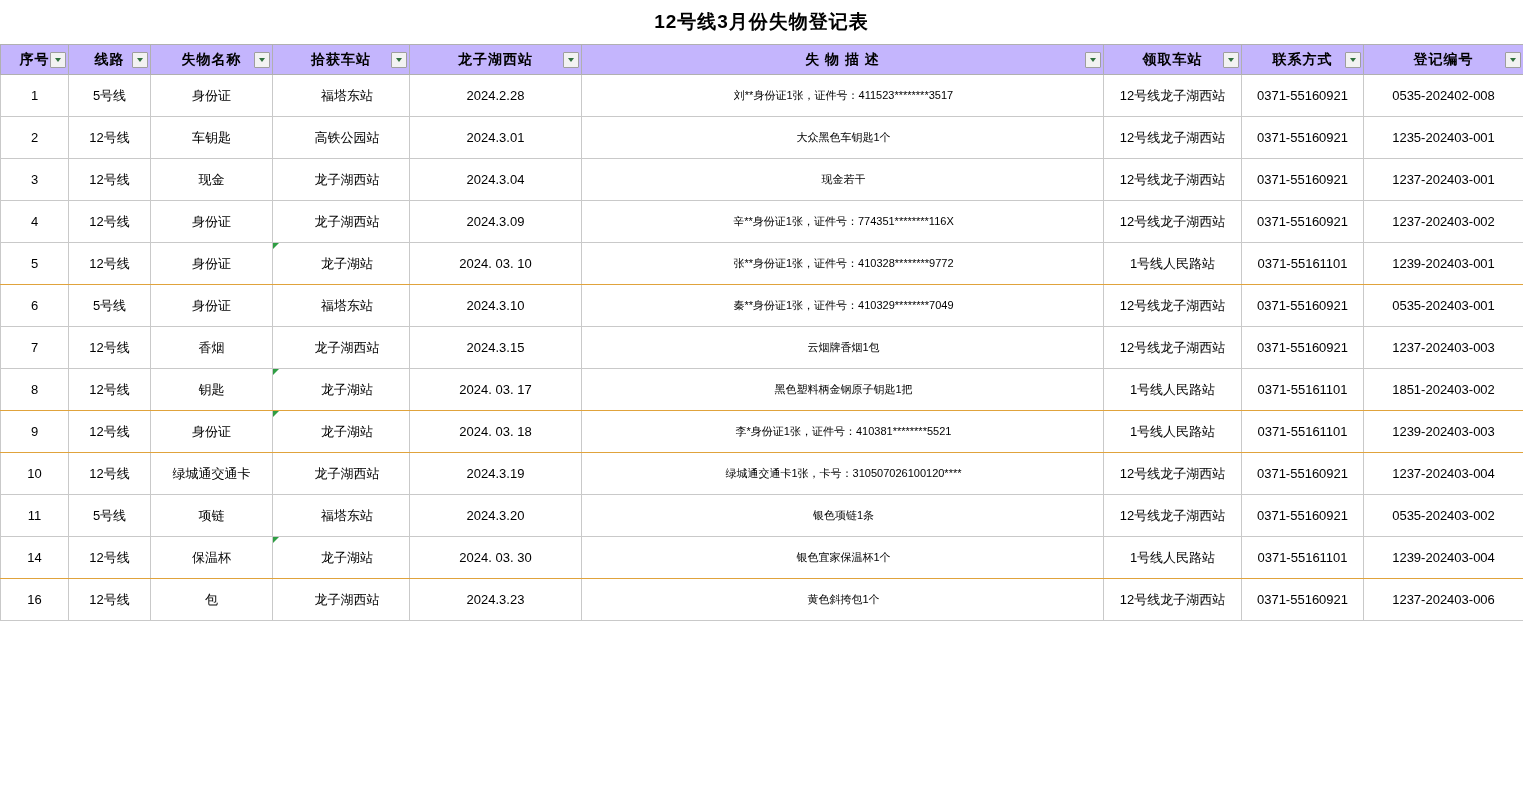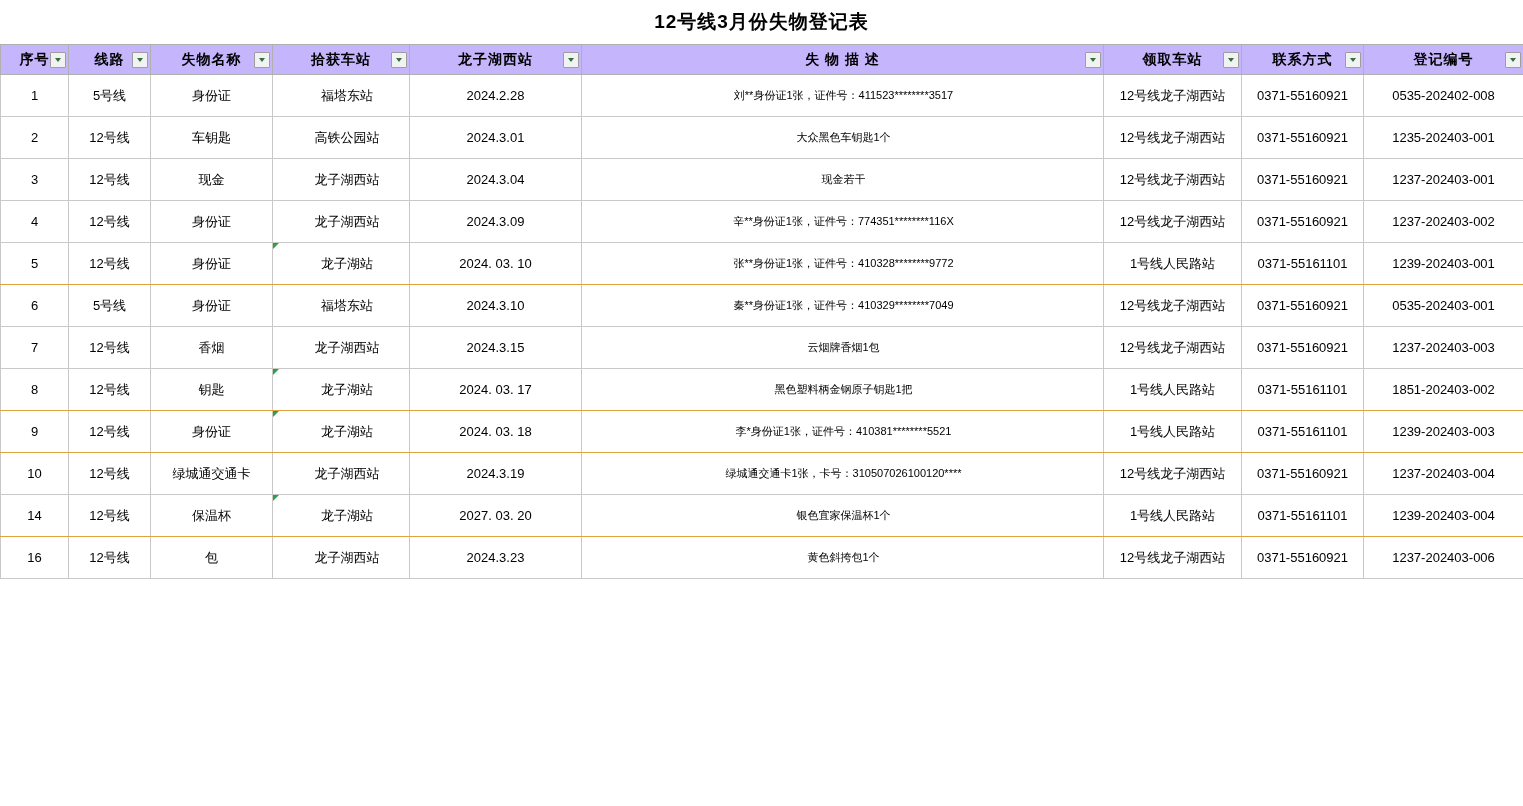--- a/index.html
+++ b/index.html
@@ -288,26 +288,37 @@
           <td class="idx">10</td>
           <td>12号线</td>
           <td>绿城通交通卡</td>
           <td class="station">龙子湖西站</td>
           <td>2024.3.19</td>
           <td class="desc">绿城通交通卡1张，卡号：310507026100120****</td>
           <td>12号线龙子湖西站</td>
           <td>0371-55160921</td>
           <td>1237-202403-004</td>
         </tr>
+        <tr>
+          <td class="idx">11</td>
+          <td>5号线</td>
+          <td>项链</td>
+          <td class="station">福塔东站</td>
+          <td>2024.3.20</td>
+          <td class="desc">银色项链1条</td>
+          <td>12号线龙子湖西站</td>
+          <td>0371-55160921</td>
+          <td>0535-202403-002</td>
+        </tr>
         <tr class="hl">
           <td class="idx">14</td>
           <td>12号线</td>
           <td>保温杯</td>
           <td class="station corner">龙子湖站</td>
-          <td>2027. 03. 20</td>
+          <td>2024. 03. 30</td>
           <td class="desc">银色宜家保温杯1个</td>
           <td>1号线人民路站</td>
           <td>0371-55161101</td>
           <td>1239-202403-004</td>
         </tr>
         <tr>
           <td class="idx">16</td>
           <td>12号线</td>
           <td>包</td>
           <td class="station">龙子湖西站</td>

